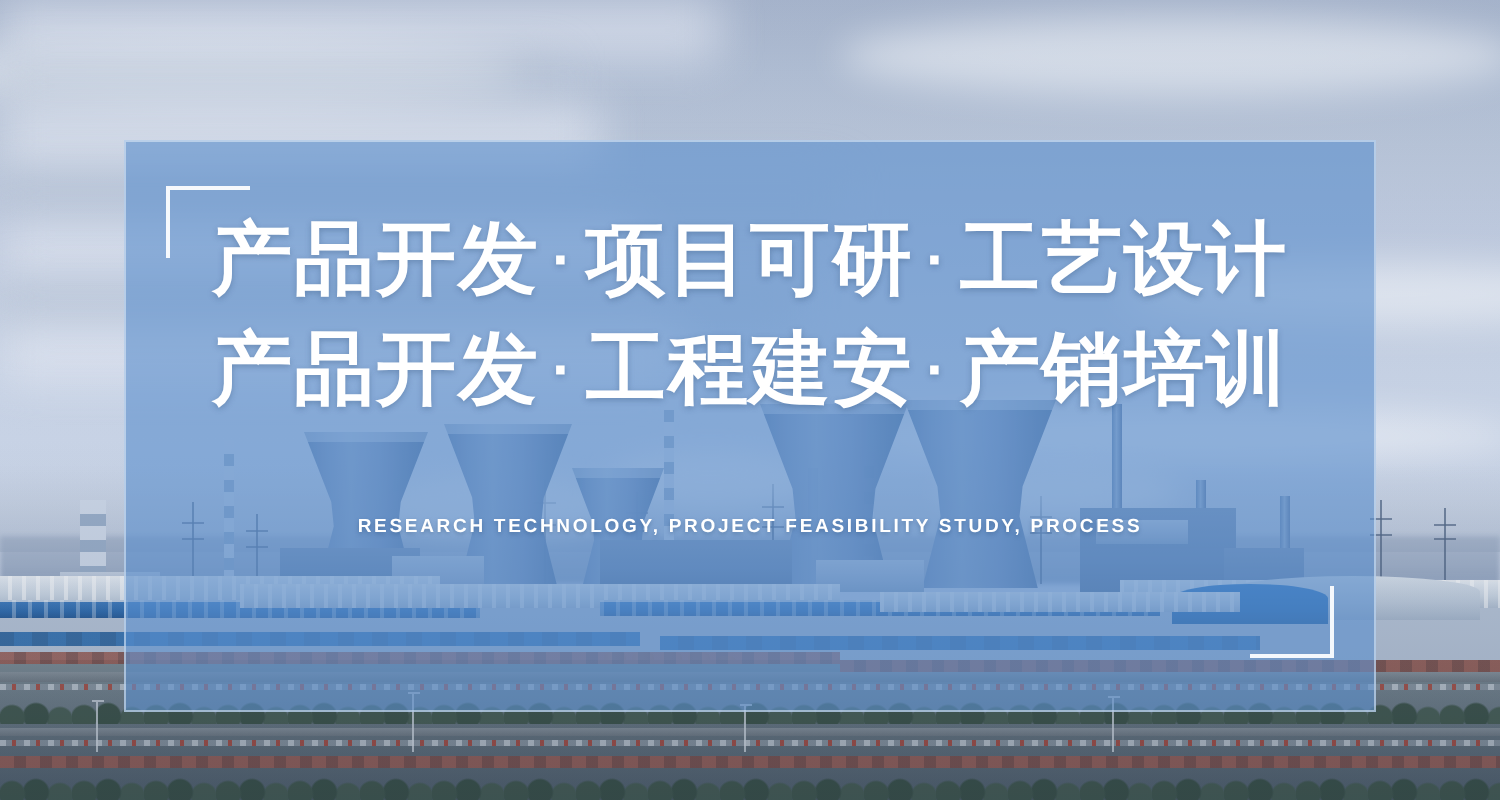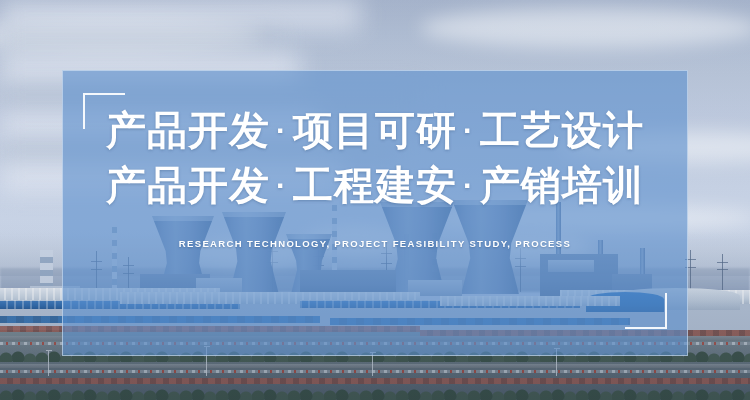--- a/index.html
+++ b/index.html
@@ -217,21 +217,21 @@
   .subtitle {
     position:absolute; left:62px; right:62px; top:164px;
     text-align:center;
     color:#ffffff;
     font-weight:bold;
     font-size:9.5px;
     line-height:17px;
     letter-spacing:1.35px;
     text-shadow:0 1px 2px rgba(30,60,100,0.35);
   }
-  .subtitle .sl { display:block; }
+  .subtitle .sl { display:block;margin-top:20px; }
 </style>
 </head>
 <body>
 
 <div class="banner">
 
   <div class="photo">
 
     <div class="sky"></div>
 

